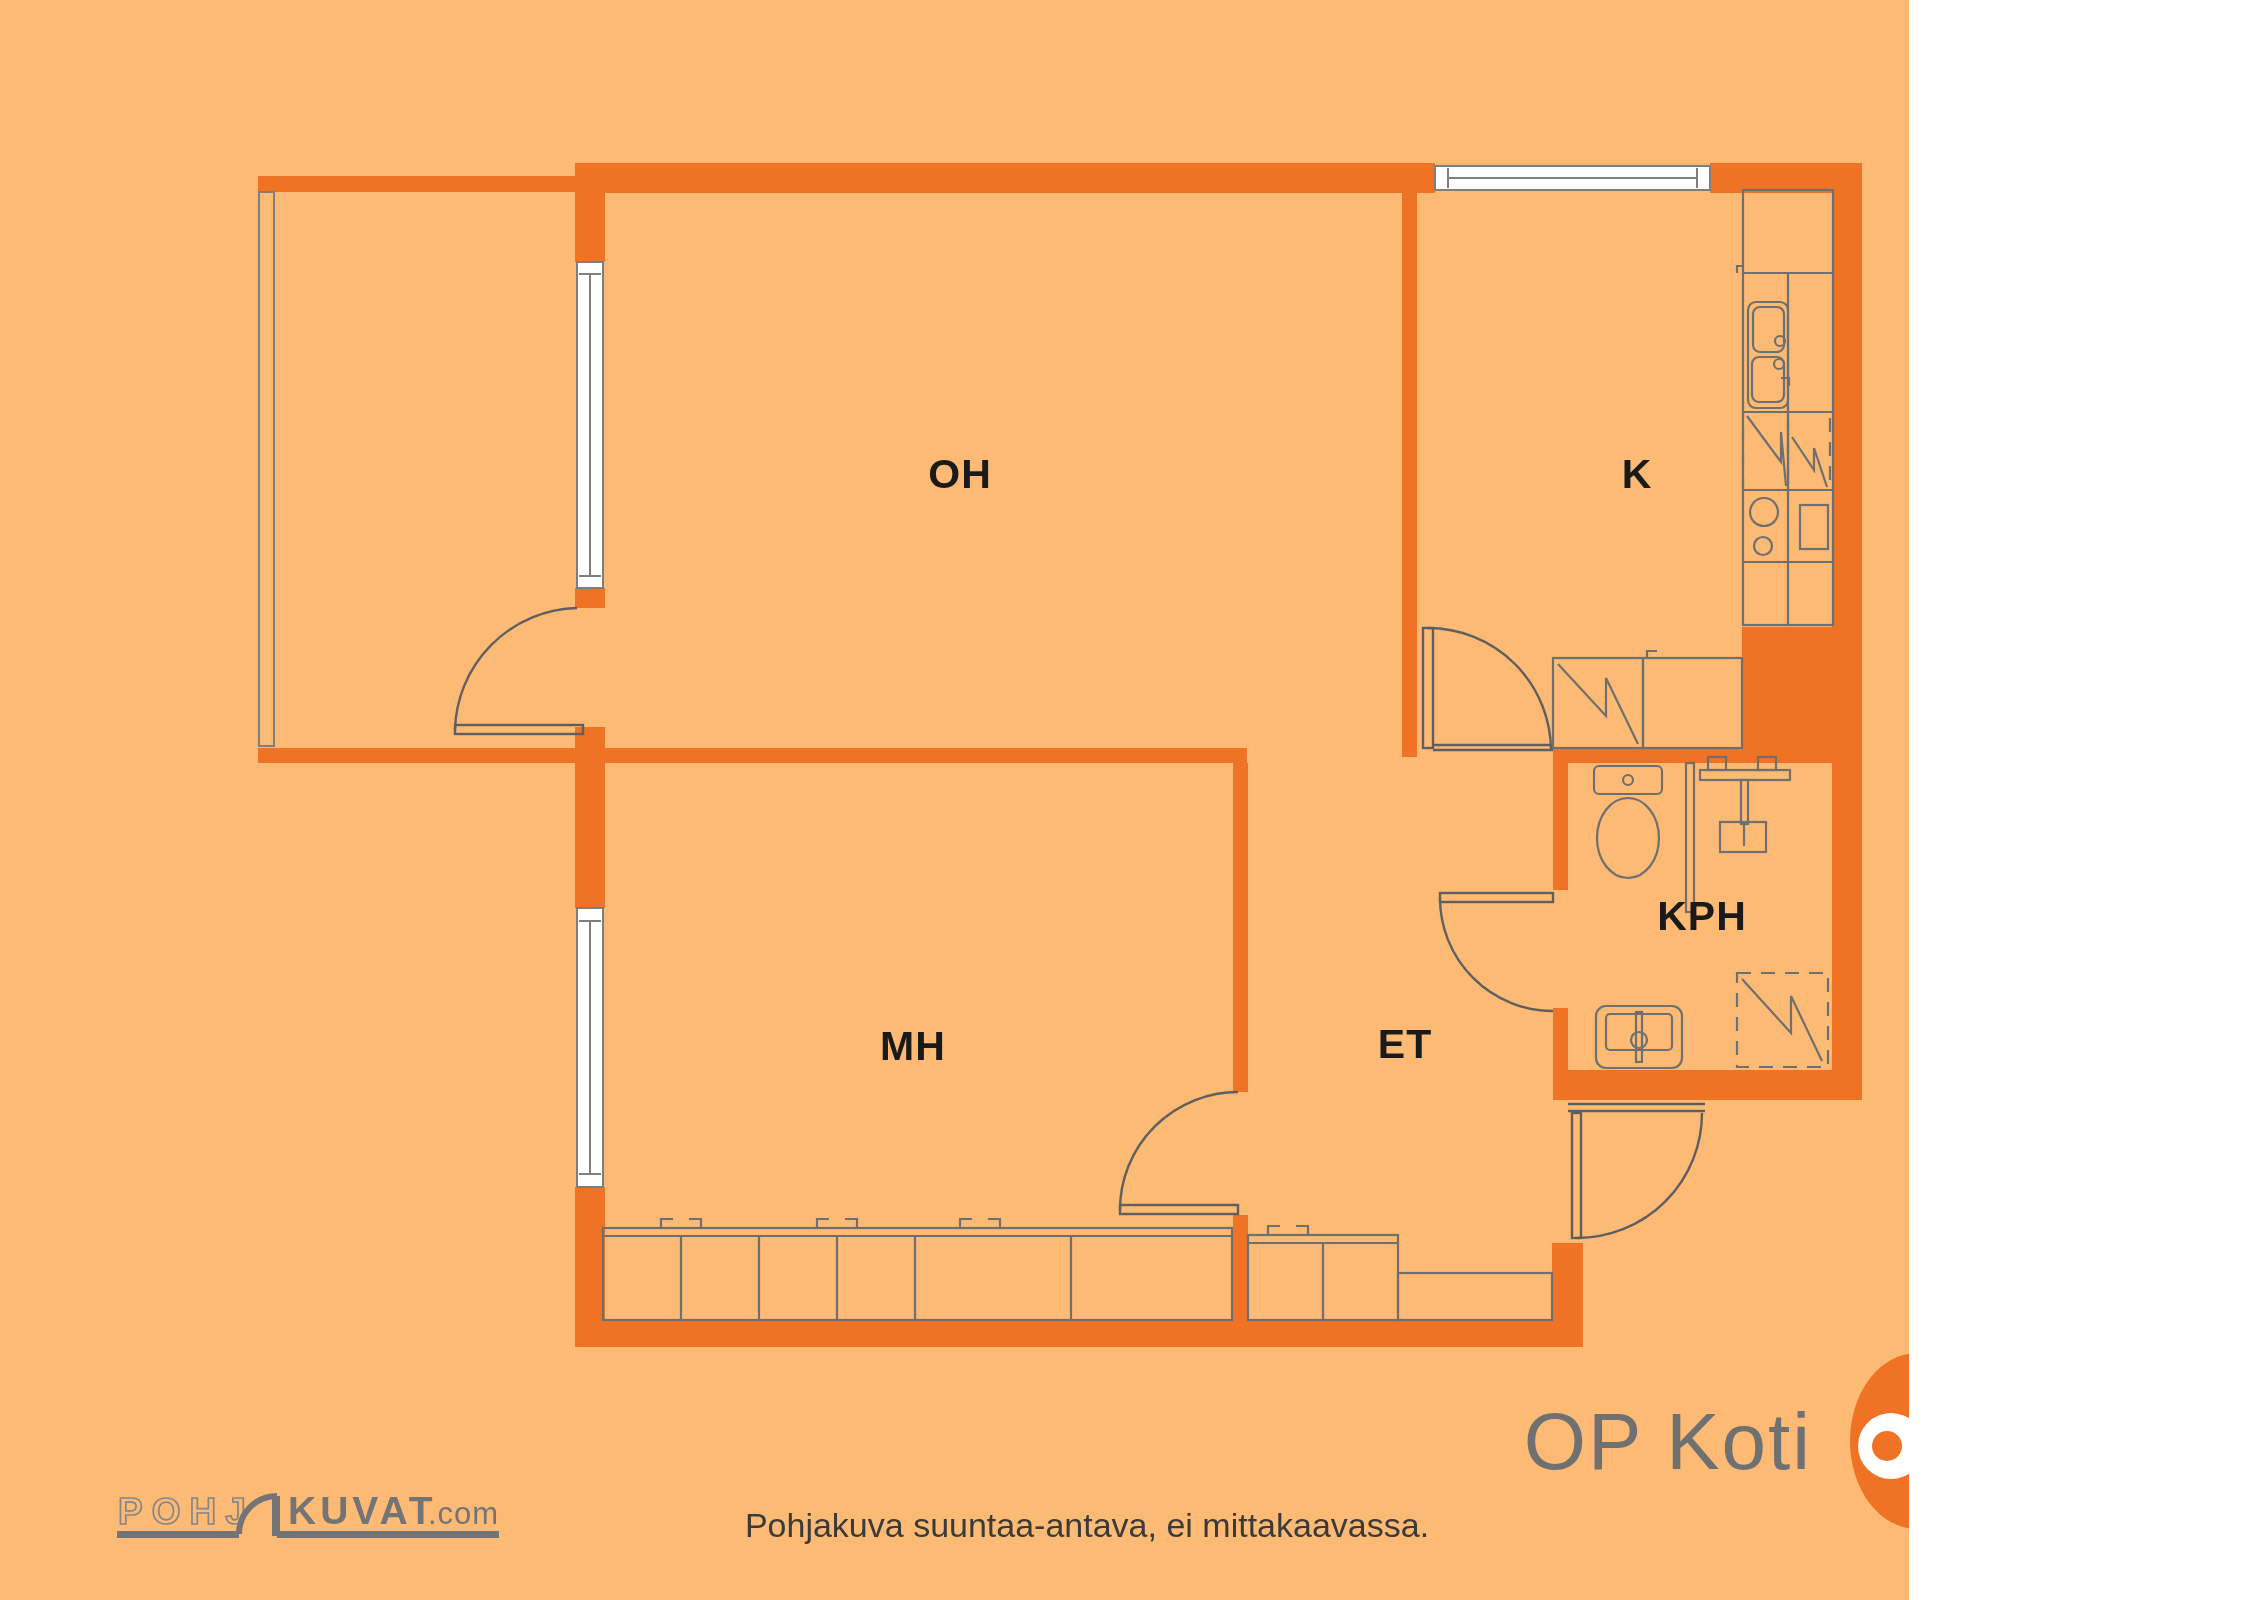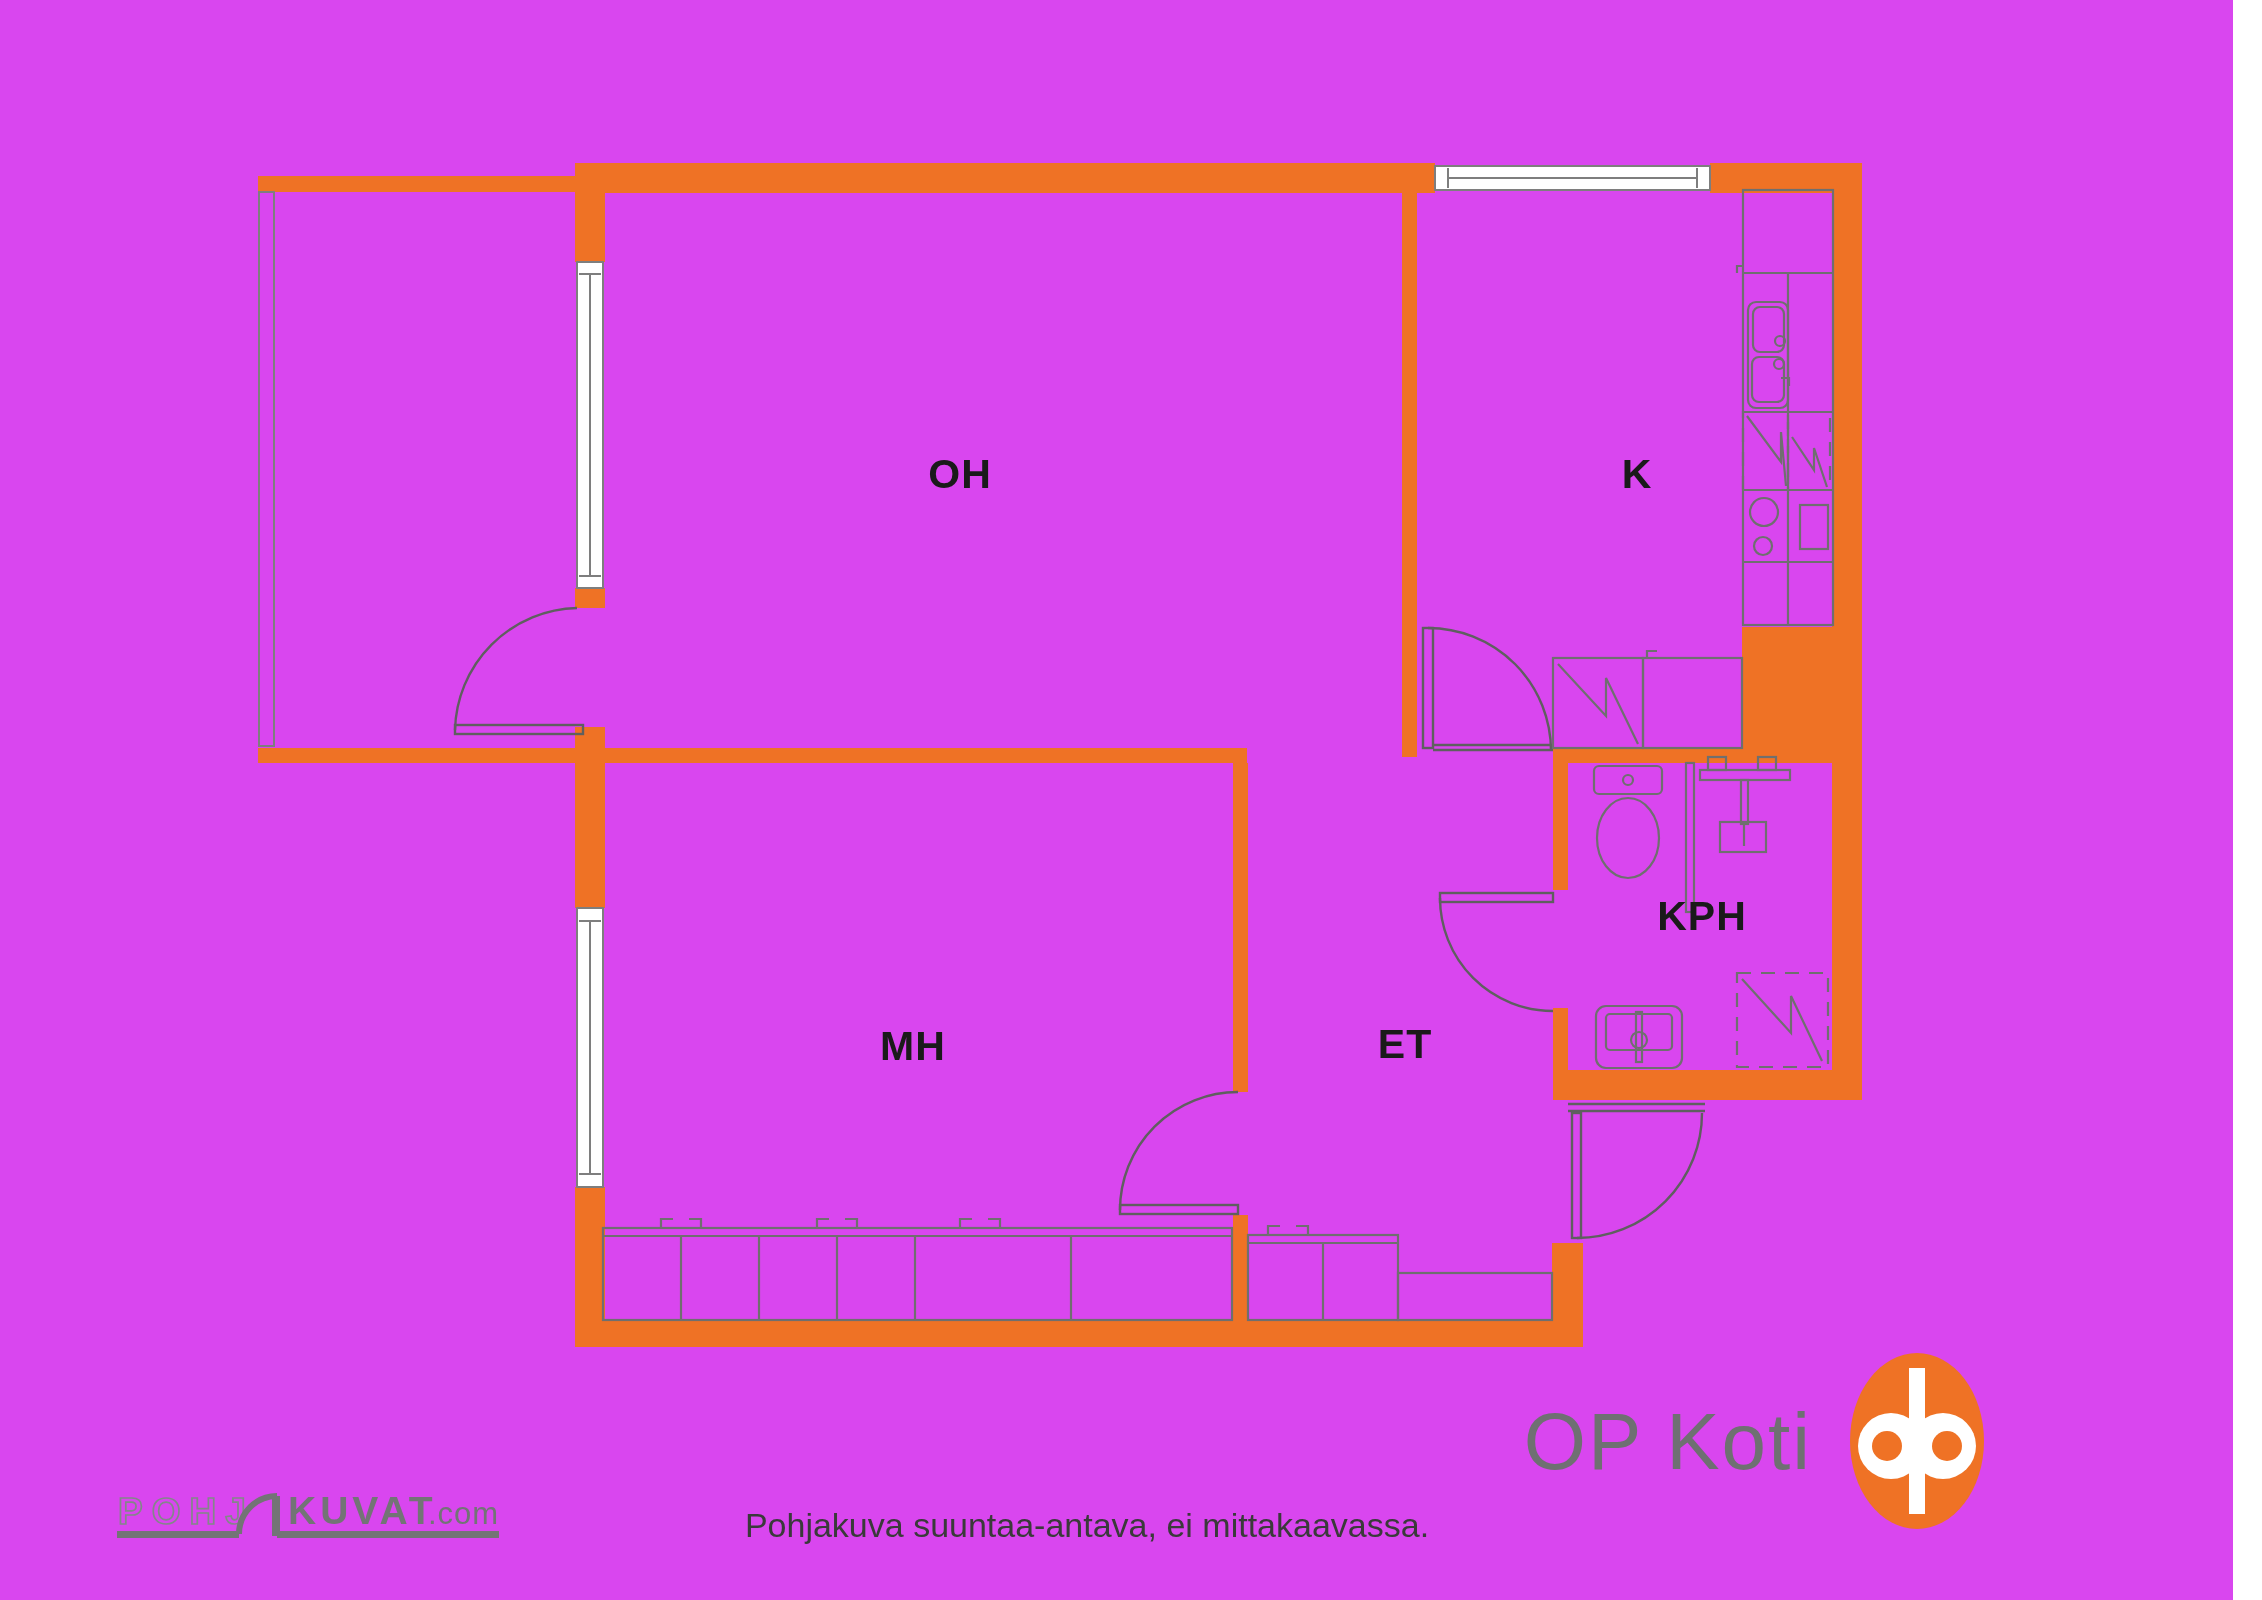--- a/index.html
+++ b/index.html
@@ -1,20 +1,20 @@
 <!DOCTYPE html>
 <html><head>
 <meta charset="utf-8">
 <style>
   html, body { margin: 0; padding: 0; background: #ffffff; }
   .stage {
     position: relative;
-    width: 2233px;
+    width: 1909px;
     height: 1600px;
-    background: #d946ef;
+    background: #fdba74;
     overflow: hidden;
     font-family: "Liberation Sans", sans-serif;
     text-align: center;
   }
   svg { display: block; }
   .room-label {
     font-family: "Liberation Sans", sans-serif;
     font-size: 41px;
     font-weight: 600;
     fill: #1a1a1a;

